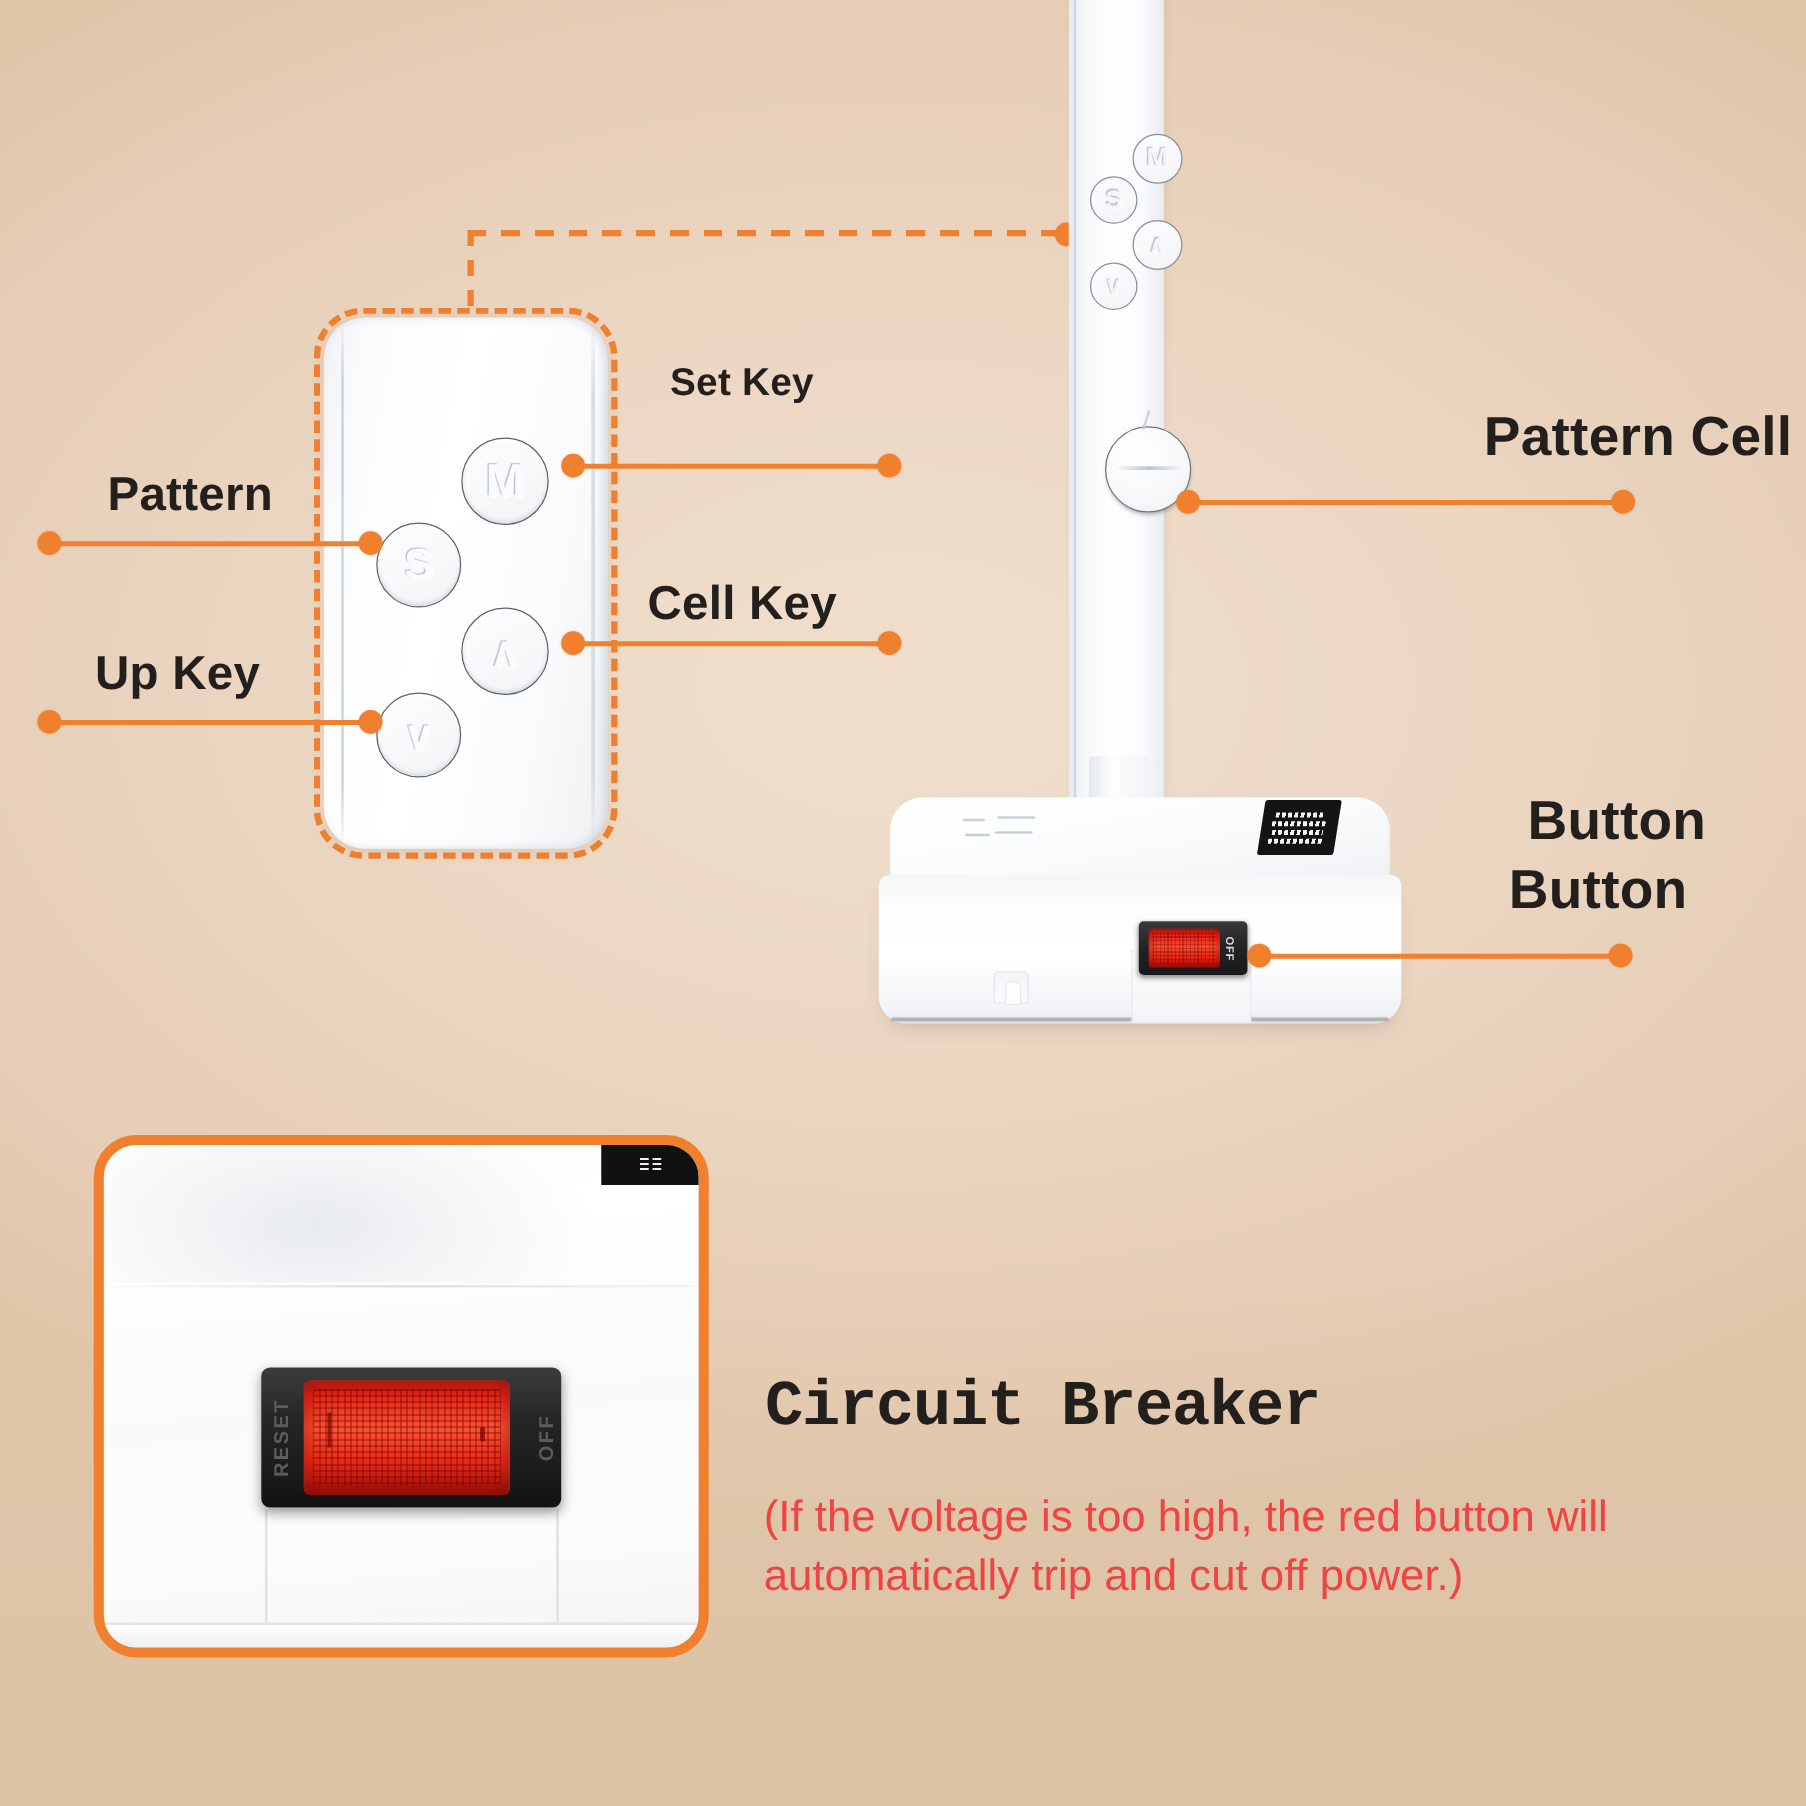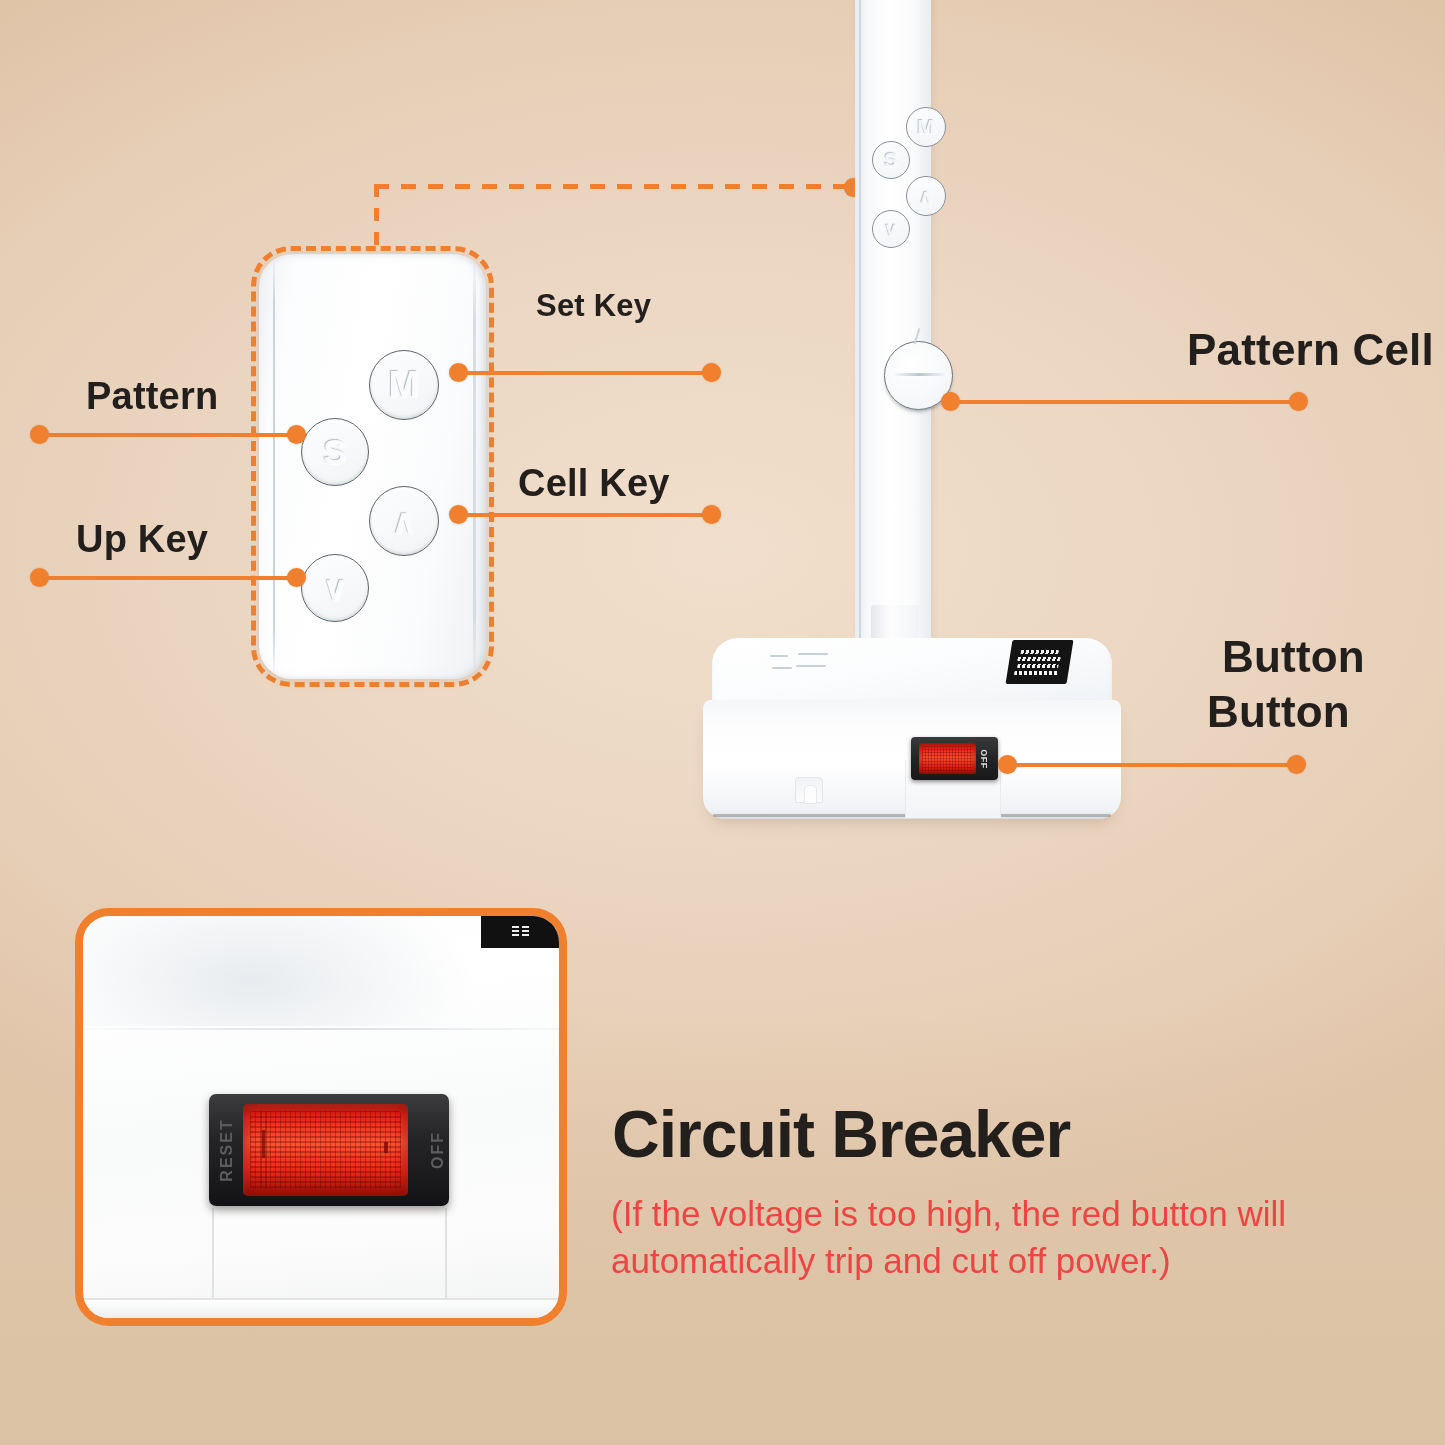--- a/index.html
+++ b/index.html
@@ -246,21 +246,21 @@
   #zoom-breaker .reset-text {
     position:absolute; left:-14px; top:50%; transform:translateY(-50%) rotate(-90deg);
     color:#5C5C5E; font-size:16px; font-weight:bold; letter-spacing:2px;
   }
   #zoom-breaker .off-text {
     position:absolute; right:-8px; top:50%; transform:translateY(-50%) rotate(-90deg);
     color:#5C5C5E; font-size:16px; font-weight:bold; letter-spacing:2px;
   }
 
   
-  #cb-heading { left:612px; top:1098px; font-size:66px; letter-spacing:-1px; }
+  #cb-heading { left:612px; top:1098px; font-size:51px; letter-spacing:-1px;font-family:Liberation Mono, monospace; }
   #cb-body {
     position:absolute; left:611px; top:1190px; width:770px;
     color:#ef4444; font-size:35px; line-height:1.35; font-weight:normal;
   }
 </style>
 </head>
 <body>
 
 <div class="bg-bottom"></div>
 

